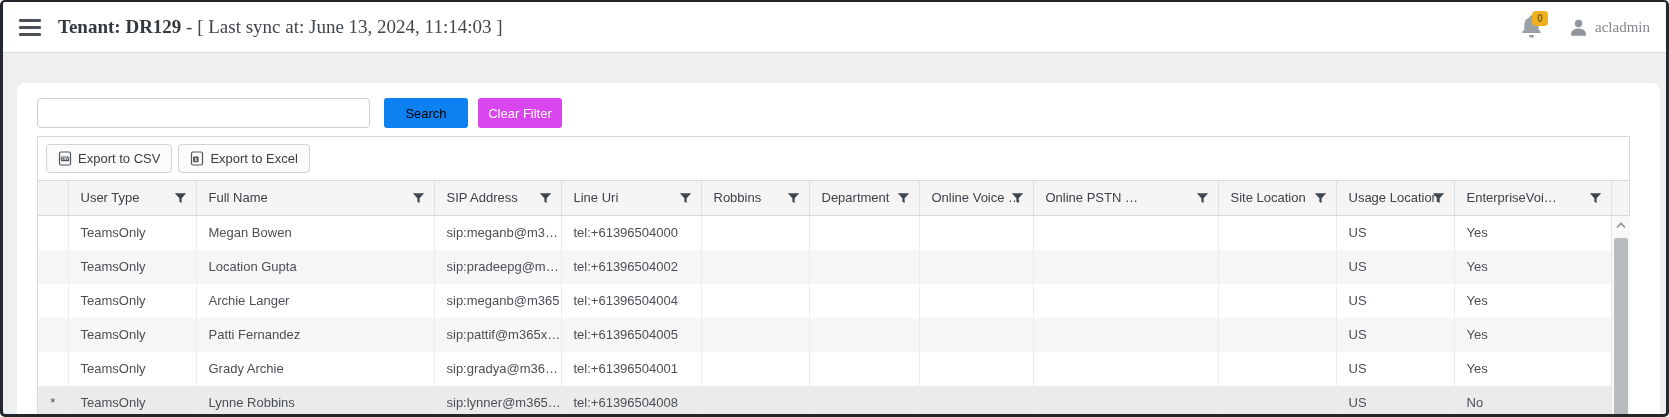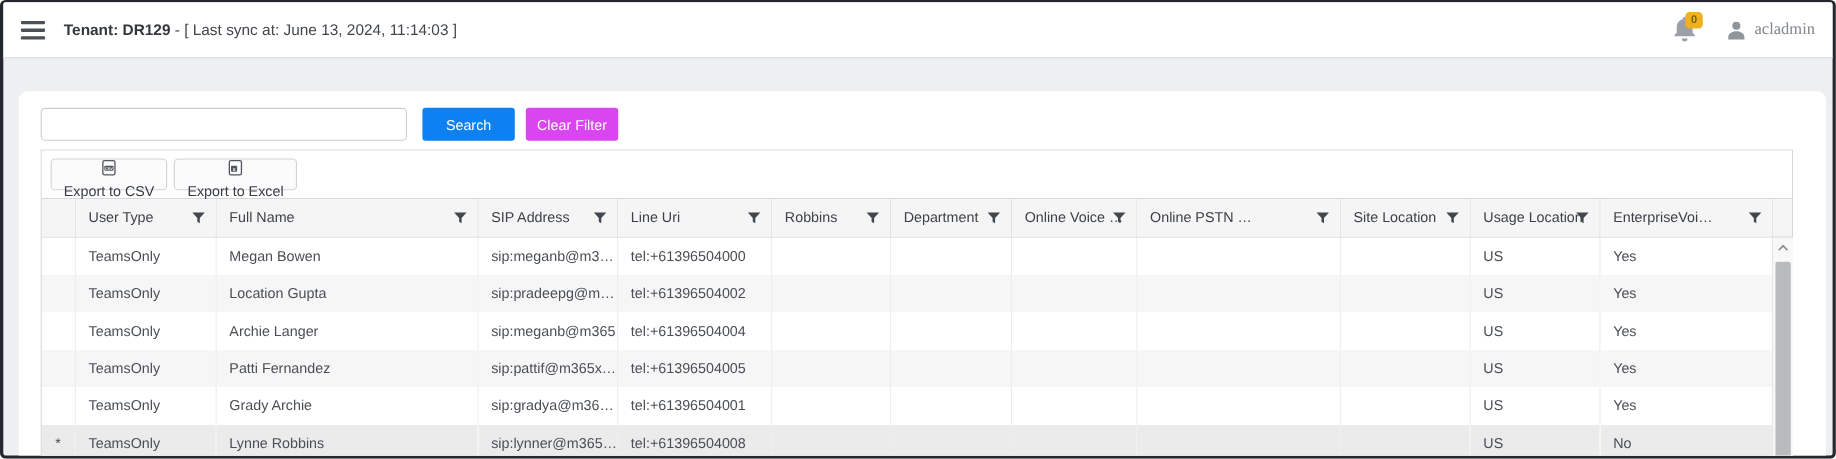--- a/index.html
+++ b/index.html
@@ -14,21 +14,21 @@
     border:3px solid #24282e; border-top-width:2px; border-radius:5px;
     background:#edeff1;
   }
   
   .topbar{
     height:51px; background:#ffffff; border-bottom:1px solid #d8dbde;
     display:flex; align-items:center; padding:0 14px 0 16px;
   }
   .hamburger{ width:22px; cursor:pointer; display:flex; flex-direction:column; gap:4px; }
   .hamburger span{ display:block; height:3px; background:#4a5056; border-radius:1px; }
-  .title{ margin-left:17px; font-size:14px; color:#41464c; white-space:nowrap; }
+  .title{ margin-left:17px; font-size:19px; color:#41464c; white-space:nowrap;font-family:Liberation Serif, serif; }
   .title b{ color:#33383d; }
   .topbar-right{ margin-left:auto; display:flex; align-items:center; gap:26px; }
   .bell-wrap{ position:relative; cursor:pointer; width:22px; height:24px; }
   .badge{
     position:absolute; top:-4px; left:11px; min-width:16px; height:15px; padding:0 3px;
     background:#f1b01e; border-radius:4px; font-size:10px; font-weight:700;
     color:#7c6312; display:flex; align-items:center; justify-content:center;
   }
   .user-wrap{ display:flex; align-items:center; gap:7px; cursor:pointer; padding-right:2px;font-family:Liberation Serif, serif; }
   .user-name{ font-size:15px; color:#82878c; }
@@ -38,31 +38,30 @@
     height:333px; overflow:hidden; padding:15px 0 0 20px;
   }
   .search-row{ display:flex; align-items:center; }
   .search-input{
     width:333px; height:30px; border:1px solid #c9cdd2; border-radius:4px;
     padding:0 10px; font-size:13px; color:#3c4248; outline:none;
     font-family:"Liberation Sans","DejaVu Sans",sans-serif;
   }
   .btn{ border:none; border-radius:3px; height:30px; font-size:13px; cursor:pointer;
         font-family:"Liberation Sans","DejaVu Sans",sans-serif; }
-  .btn-search{ margin-left:14px; width:84px; background:#0d80f2; color:#ffffff; }
+  .btn-search{ margin-left:14px; width:84px; background:#0d80f2; color:#000000; }
   .btn-clear{ margin-left:10px; width:84px; background:#d946ef; color:#fff; }
   
   .grid-wrap{ margin-top:8px; width:1593px; border:1px solid #d6d9dc; background:#fff; }
   .grid-toolbar{ padding:7px 8px; display:flex; gap:6px; background:#ffffff; }
   .btn-export{
     display:flex; align-items:center; gap:6px; height:29px; padding:0 11px;
     background:#fbfbfb; border:1px solid #cfd3d7; border-radius:4px;
     font-size:13px; color:#383d42; cursor:pointer;
     font-family:"Liberation Sans","DejaVu Sans",sans-serif;
-    flex-direction:column;
   }
   .grid-header-row{ display:flex; border-top:1px solid #d6d9dc; }
   table{ border-collapse:collapse; table-layout:fixed; }
   .grid-header-row table{ width:1573px; }
   th{
     height:34px; background:#f5f5f6; font-weight:400; font-size:13px; color:#3d4249;
     text-align:left; padding:0 26px 0 12px; border-bottom:1px solid #d6d9dc;
     border-right:1px solid #dfe2e5; position:relative; white-space:nowrap; overflow:hidden;
     cursor:pointer;
   }

